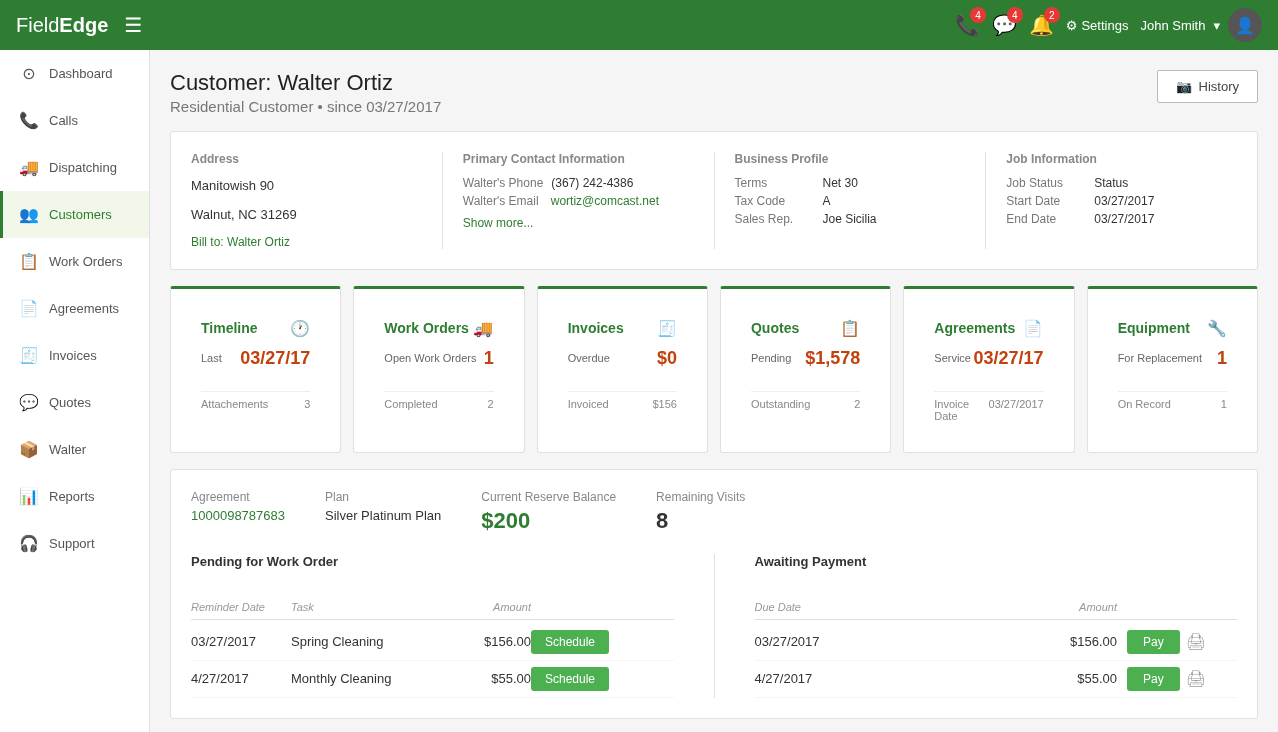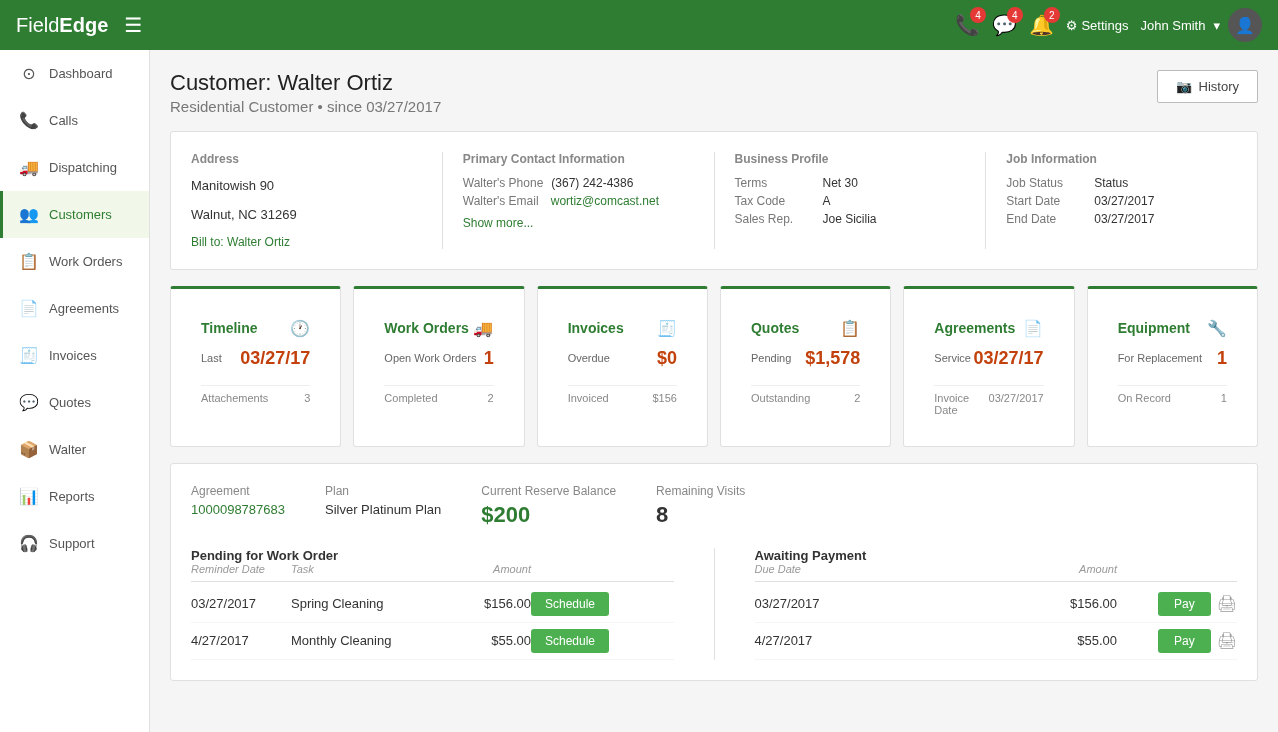--- a/index.html
+++ b/index.html
@@ -255,21 +255,21 @@
     }
     .card-label { font-size: 11px; color: #666; }
     .card-value { font-size: 18px; font-weight: bold; color: #c2410c; }
     .card-sub-row {
       display: flex;
       justify-content: space-between;
       font-size: 11px;
       color: #888;
       border-top: 1px solid #eee;
       padding-top: 6px;
-      margin-top: 16px;
+      margin-top: 22px;
     }
 
     
     .agreement-detail {
       background: #fff;
       border: 1px solid #e0e0e0;
       border-radius: 3px;
       padding: 20px;
     }
     .agreement-top {
@@ -287,28 +287,29 @@
     .section-title.right { flex: 1; }
 
     .table-header-row {
       display: flex;
       border-bottom: 1px solid #e0e0e0;
       padding-bottom: 6px;
       margin-bottom: 4px;
       color: #999;
       font-size: 11px;
       font-style: italic;
+      margin-top: 32px;
     }
     .col-date { width: 100px; }
     .col-task { width: 160px; }
     .col-amount { width: 80px; text-align: right; }
     .col-action { width: 90px; }
     .col-due { width: 120px; }
     .col-amount-right { flex: 1; text-align: right; padding-right: 10px; }
-    .col-pay { width: 110px; justify-content: flex-end; }
+    .col-pay { width: 110px; }
 
     .table-data-row {
       display: flex;
       align-items: center;
       padding: 6px 0;
       border-bottom: 1px solid #f5f5f5;
       font-size: 13px;
     }
     .btn-green {
       background: #4caf50;

